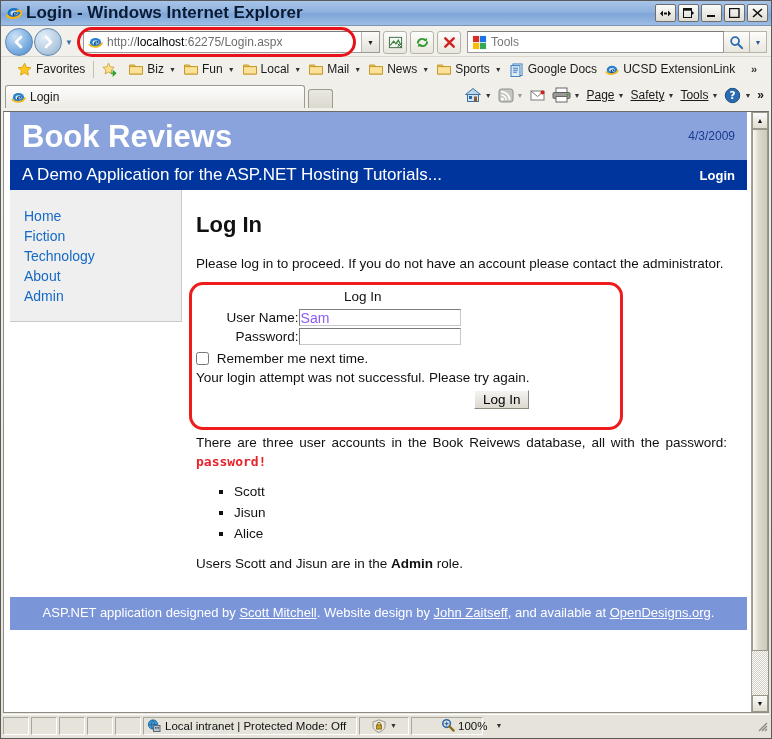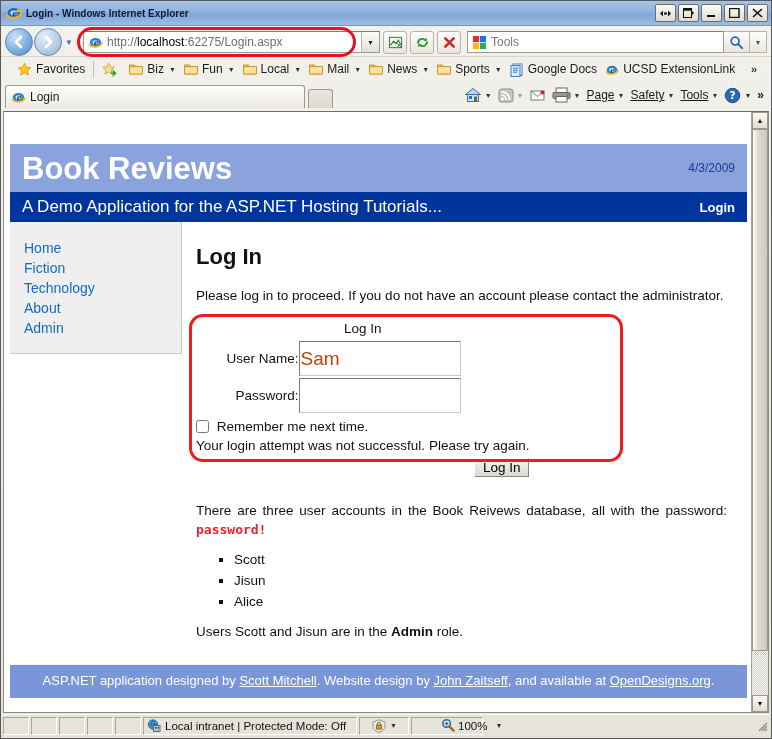--- a/index.html
+++ b/index.html
@@ -17,21 +17,21 @@
   }
 
   
   .titlebar{
     position:relative;height:24px;
     background:linear-gradient(to bottom,#a8c4e8 0%,#8fb2de 45%,#7fa6d8 55%,#9cbde4 100%);
     border-bottom:1px solid #7d95b5;
     display:flex;align-items:center;
   }
   .title-ie-icon{width:16px;height:16px;margin:0 4px 0 5px;flex:0 0 auto;position:relative;}
-  .title-text{font-weight:bold;font-size:10px;color:#0a1a33;white-space:nowrap;}
+  .title-text{font-weight:bold;font-size:17px;color:#0a1a33;white-space:nowrap;}
   .win-btns{position:absolute;right:3px;top:3px;display:flex;gap:2px;}
   .wbtn{
     width:21px;height:18px;box-sizing:border-box;
     background:linear-gradient(to bottom,#fbfbfa,#dedbd1);
     border:1px solid #6e6e6e;border-radius:2px;
     display:flex;align-items:center;justify-content:center;
     font-size:11px;color:#111;line-height:1;font-family:"DejaVu Sans",sans-serif;
   }
 
   
@@ -128,21 +128,21 @@
   .viewport{
     position:absolute;left:2px;top:110px;width:766px;height:602px;
     background:#fff;border:1px solid #8f8c84;border-top-color:#6f6c66;box-sizing:border-box;
     overflow:hidden;
   }
   .page{position:absolute;left:0;top:0;width:749px;height:600px;background:#fff;box-sizing:border-box;}
 
   .page-pad{padding:0 6px;}
   .site-header{
     height:48px;background:#8aa3dc;display:flex;align-items:center;justify-content:space-between;
-    padding:0 12px;box-sizing:border-box;margin-top:32px;
+    padding:0 12px;box-sizing:border-box;
   }
   .site-title{color:#fff;font-size:31px;font-weight:bold;letter-spacing:0px;line-height:1;}
   .site-date{color:#1b3a8f;font-size:12px;}
   .site-sub{
     height:30px;background:#00359e;display:flex;align-items:center;justify-content:space-between;
     padding:0 12px;box-sizing:border-box;
   }
   .site-sub .tagline{color:#fff;font-size:17px;}
   .site-sub .loginlink{color:#fff;font-size:13px;font-weight:bold;text-decoration:none;}
 
@@ -160,23 +160,23 @@
   .loginbox-wrap{position:relative;margin:16px 0 0 0;width:420px;}
   .redbox{
     position:absolute;left:-7px;top:-7px;width:434px;height:148px;
     border:3px solid #ee1c1c;border-radius:14px;box-sizing:border-box;pointer-events:none;
   }
   table.logintbl{border-collapse:collapse;}
   table.logintbl td{padding:0;vertical-align:middle;font-size:13.5px;color:#111;}
   .lt-hdr{text-align:center;padding-bottom:4px !important;font-size:13.5px;}
   .lbl{text-align:right;padding-right:0px !important;white-space:nowrap;}
   input.txt{
-    width:162px;height:35px;box-sizing:border-box;
+    width:162px;height:17px;box-sizing:border-box;
     border:1px solid #7b7b7b;border-right-color:#c8c8c8;border-bottom-color:#c8c8c8;
-    font-family:"Liberation Sans",sans-serif;font-size:19px;padding:0 1px;background:#fff;color:#c2410c;
+    font-family:"Liberation Sans",sans-serif;font-size:14px;padding:0 1px;background:#fff;color:#8b5cf6;
     margin:1px 0;
   }
   .cbrow{padding-top:5px !important;}
   .cbrow label{font-size:13.5px;}
   input.cb{width:13px;height:13px;margin:0 4px 0 0;vertical-align:-2px;}
   .errmsg{color:#e8222a;font-size:13.5px;padding-top:4px !important;}
   .btnrow{text-align:right;padding-top:5px !important;}
   button.loginbtn{
     font-family:"Liberation Sans",sans-serif;font-size:13.5px;color:#000;
     background:linear-gradient(to bottom,#f4f3f0,#dcd9d0);

